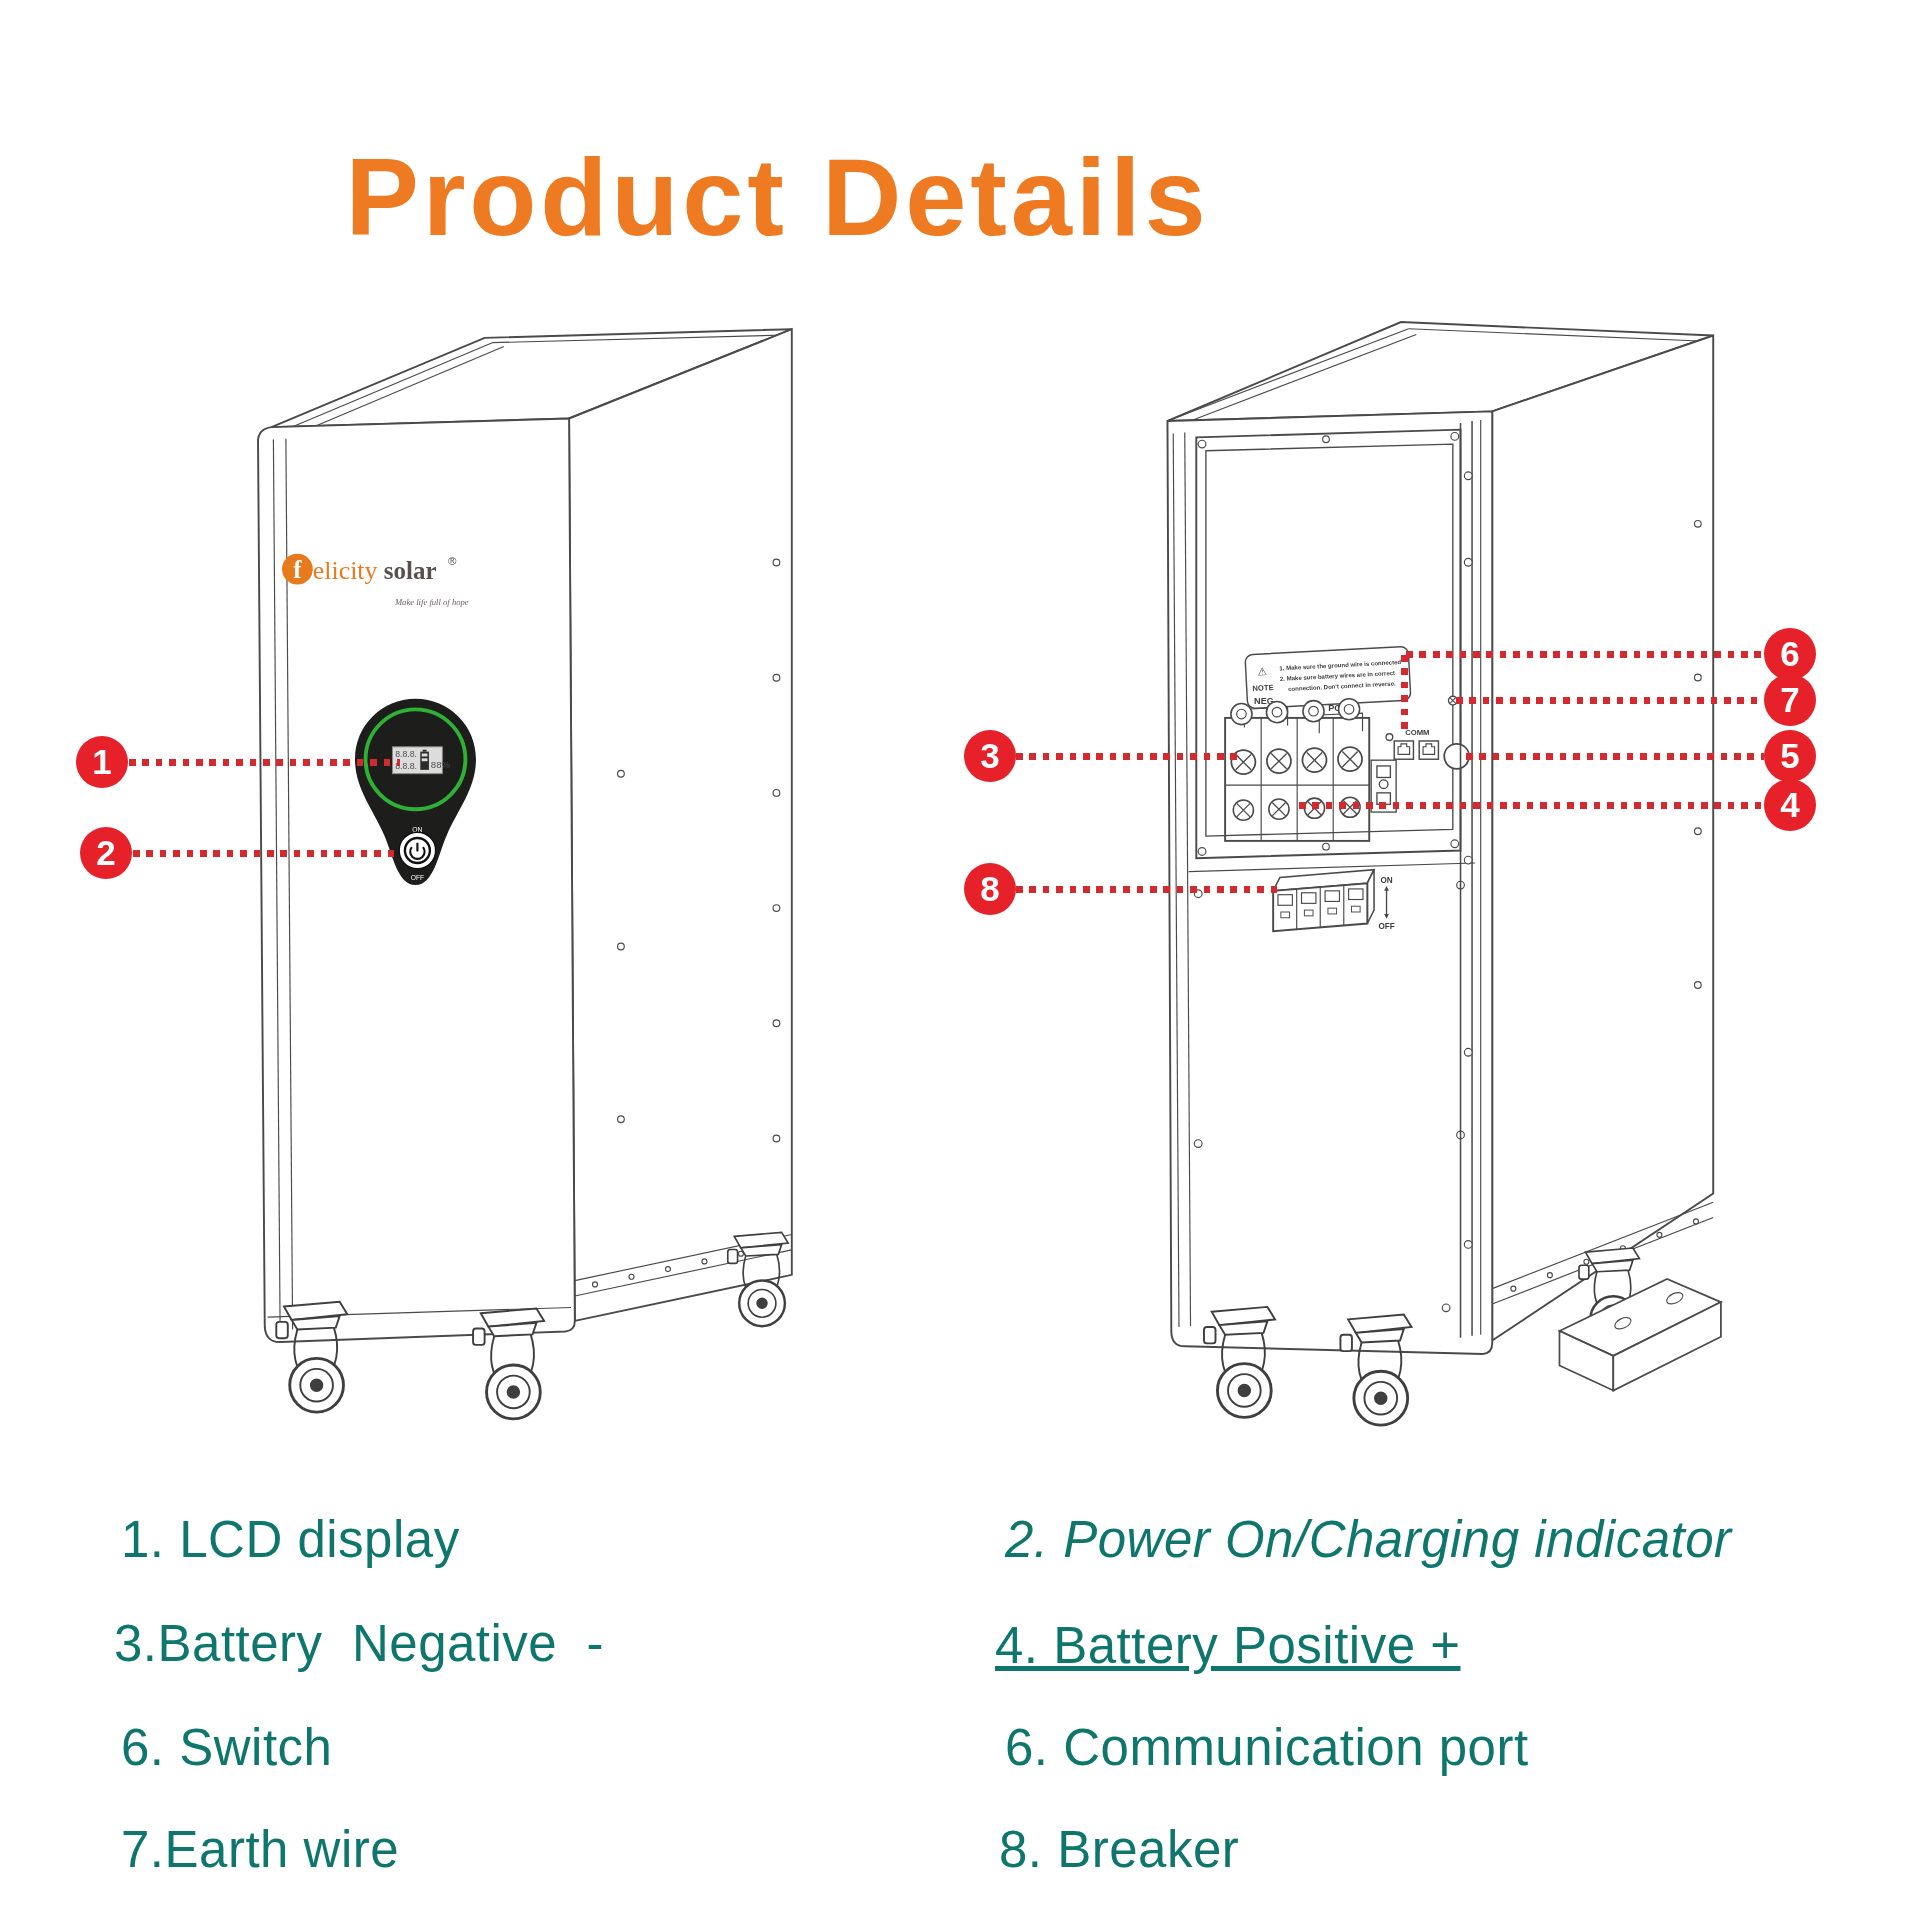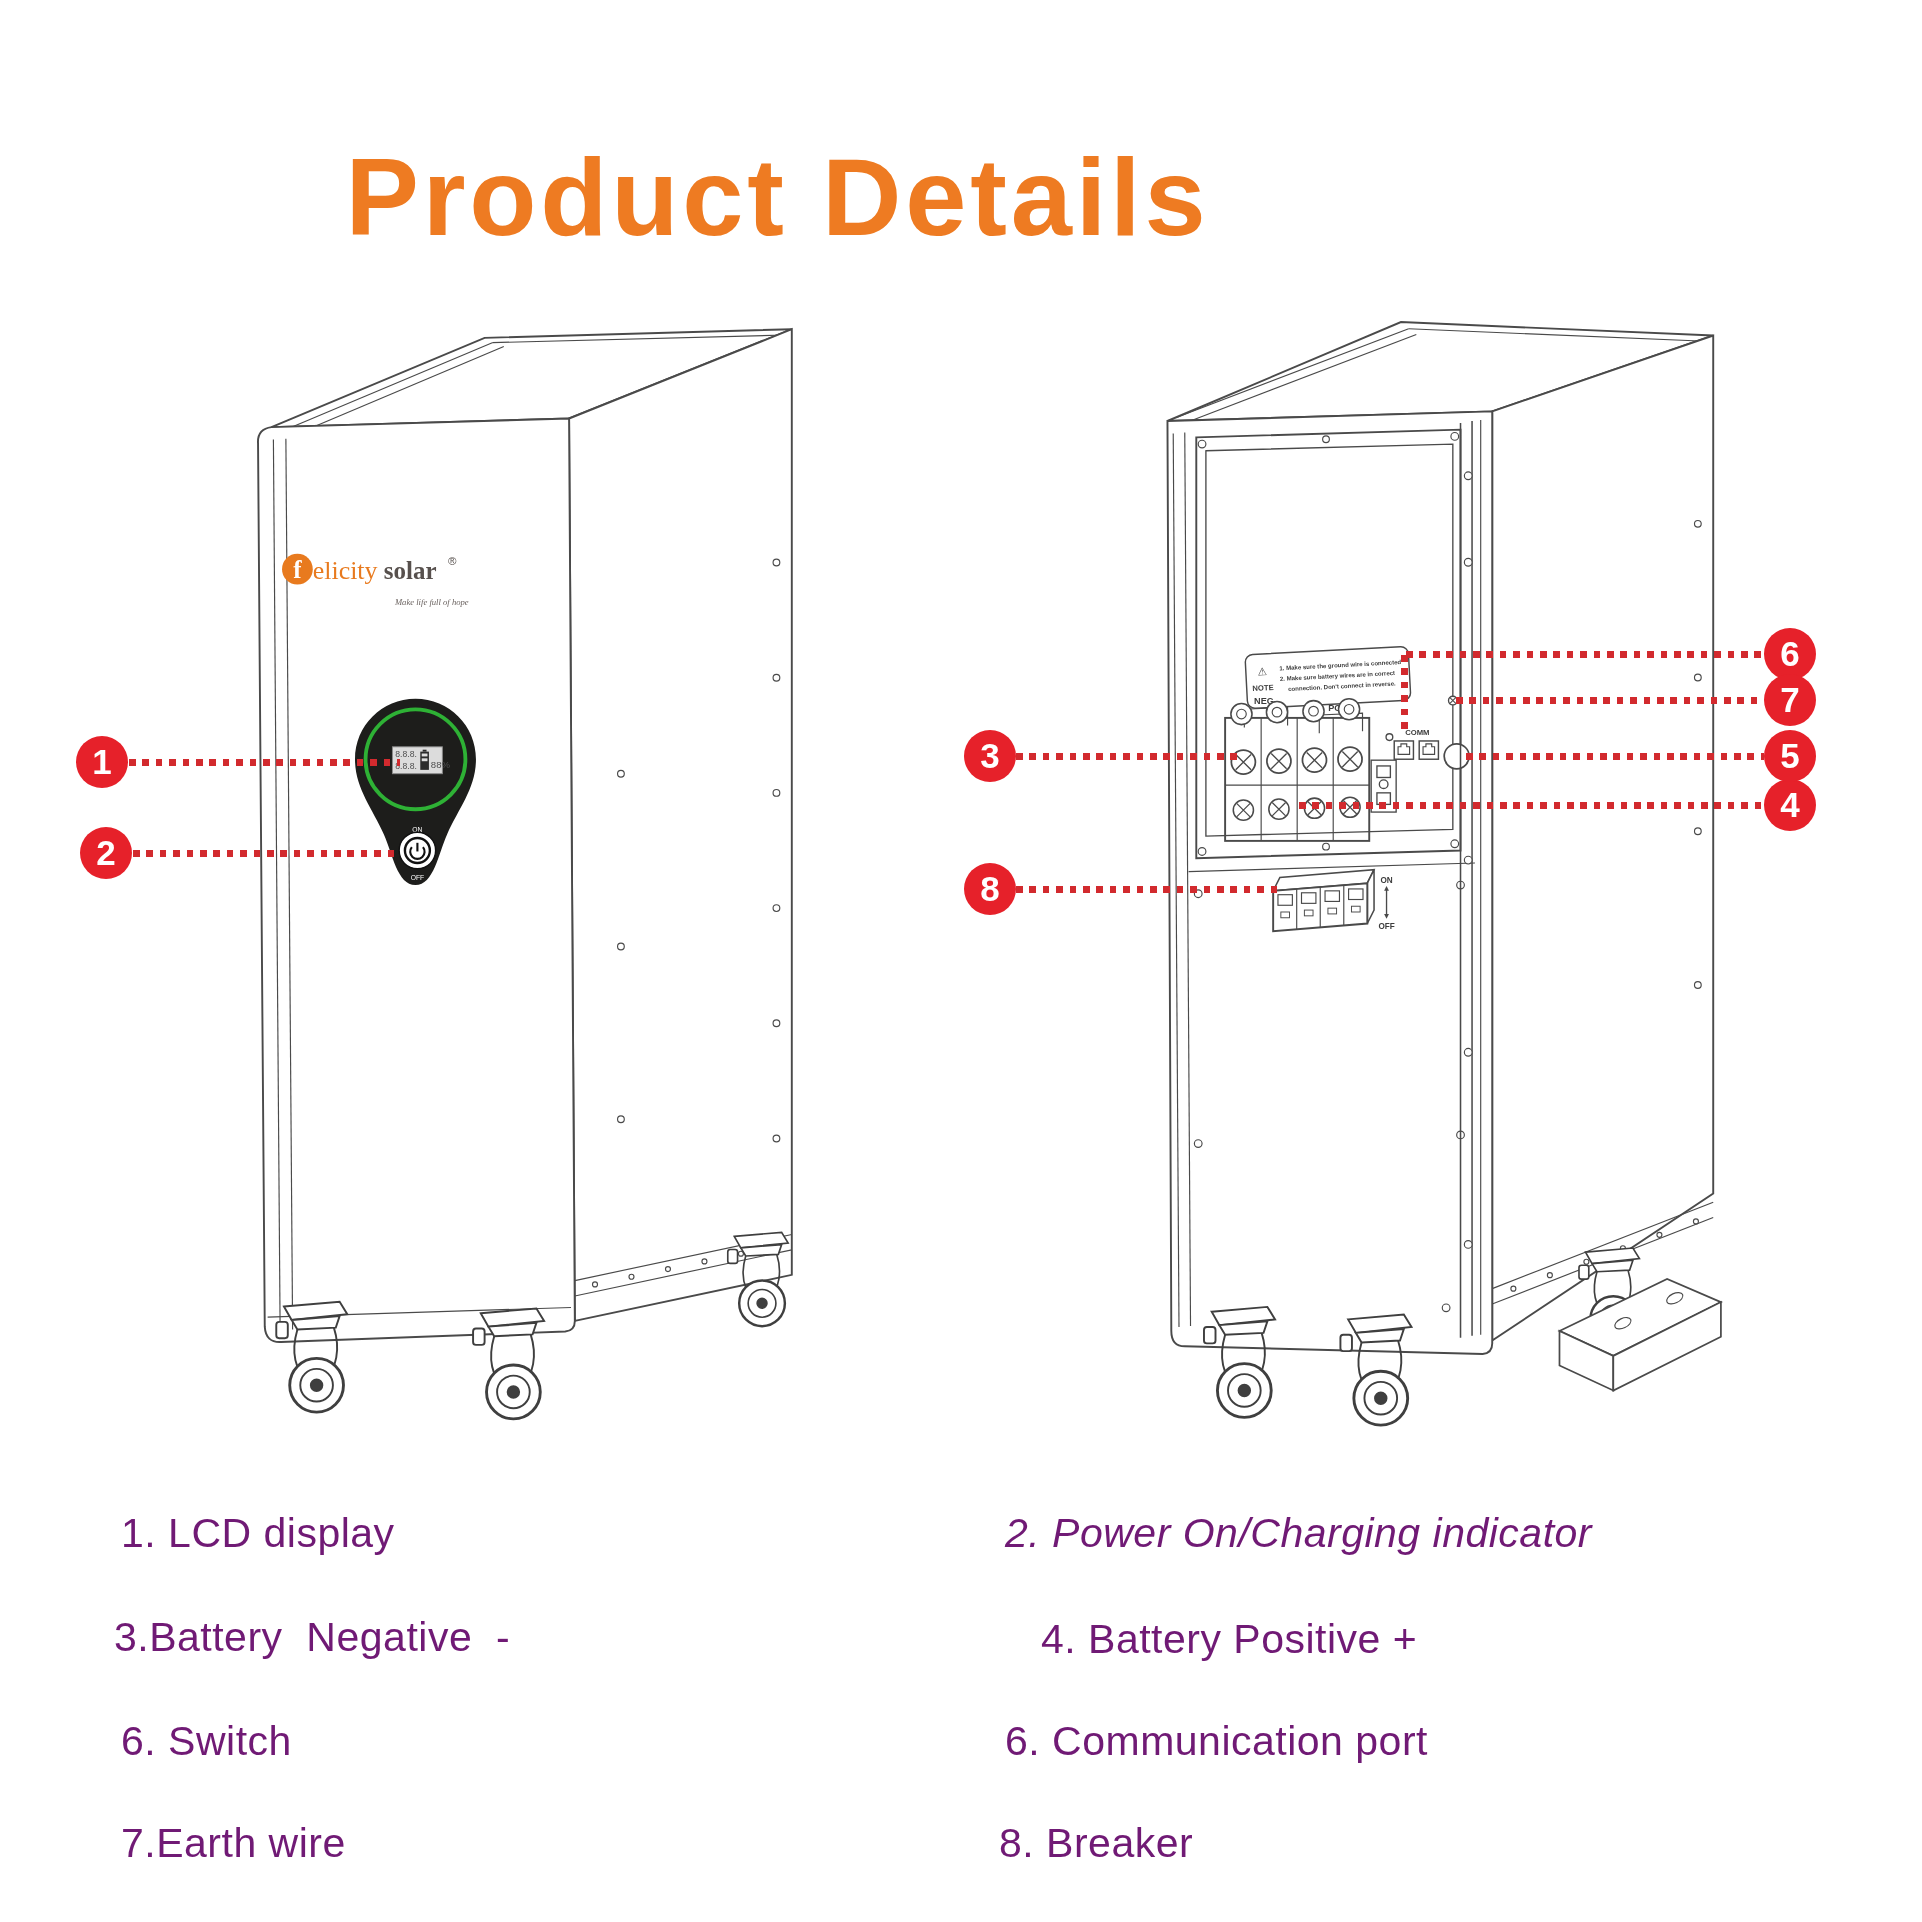--- a/index.html
+++ b/index.html
@@ -23,21 +23,21 @@
   .dot-h{
     height:6.7px;z-index:5;
     background-image:repeating-linear-gradient(to right,#d22a2e 0 6.7px,transparent 6.7px 13.4px);
   }
   .dot-v{
     width:6.7px;z-index:5;
     background-image:repeating-linear-gradient(to bottom,#d22a2e 0 6.7px,transparent 6.7px 13.4px);
   }
   
   .legend-item{
-    font-size:41px;color:#701a75;white-space:pre;letter-spacing:0.5px;
+    font-size:51px;color:#0f766e;white-space:pre;letter-spacing:0.5px;
   }
   svg{position:absolute;overflow:visible;}
   svg text{font-family:"Liberation Sans", sans-serif;}
   .serif{font-family:"Liberation Serif", serif;}
 </style>
 </head>
 <body>
 
 <div class="abs page-title">Product Details</div>
 
@@ -348,18 +348,18 @@
 <div class="abs callout" style="left:1764px;top:674px;">
     <span>7</span>
   </div>
 <div class="abs callout" style="left:964px;top:863px;">
     <span>8</span>
   </div>
 
 <div class="abs legend-item" style="left:121px;top:1510px;">1. LCD display</div>
 <div class="abs legend-item" style="left:1005px;top:1510px;font-style:italic;">2. Power On/Charging indicator</div>
 <div class="abs legend-item" style="left:114px;top:1614px;">3.Battery  Negative  -</div>
-<div class="abs legend-item" style="left:1041px;top:1616px;">4. Battery Positive +</div>
+<div class="abs legend-item" style="left:995px;top:1616px;text-decoration:underline;">4. Battery Positive +</div>
 <div class="abs legend-item" style="left:121px;top:1718px;">6. Switch</div>
 <div class="abs legend-item" style="left:1005px;top:1718px;">6. Communication port</div>
 <div class="abs legend-item" style="left:121px;top:1820px;">7.Earth wire</div>
 <div class="abs legend-item" style="left:999px;top:1820px;">8. Breaker</div>
 
 
 </body></html>

